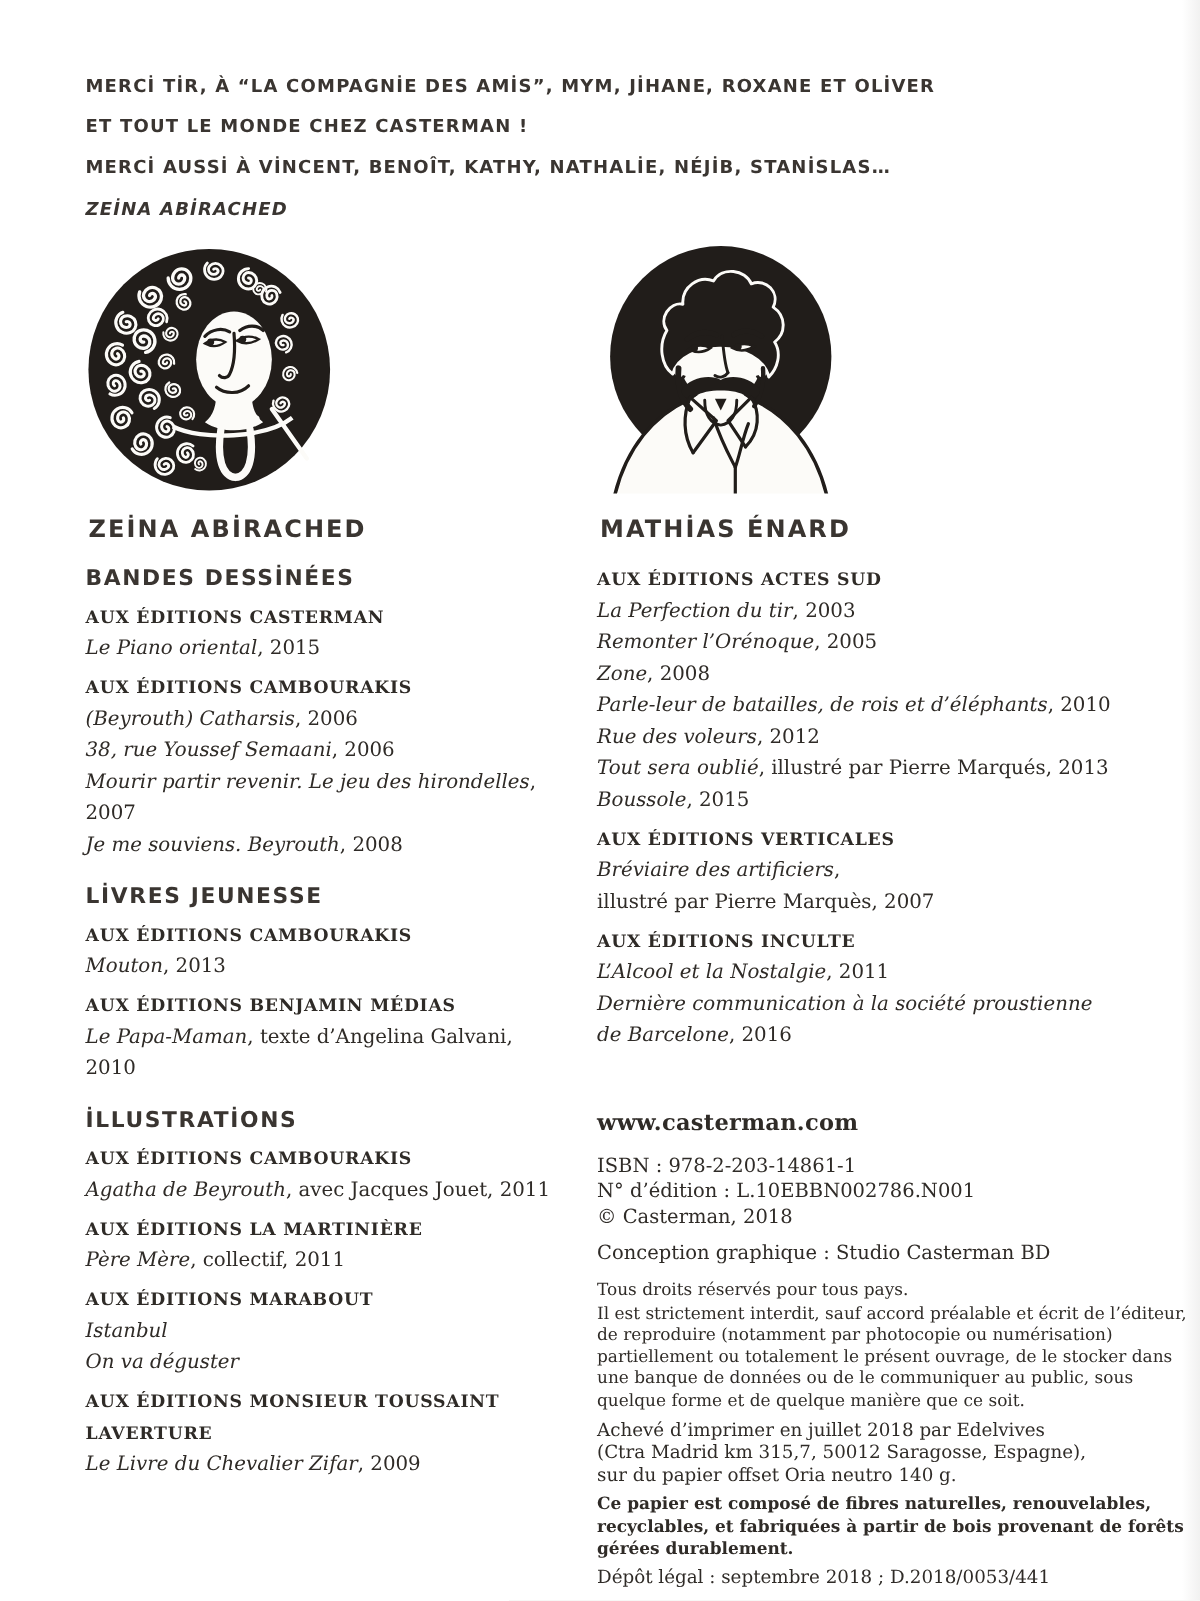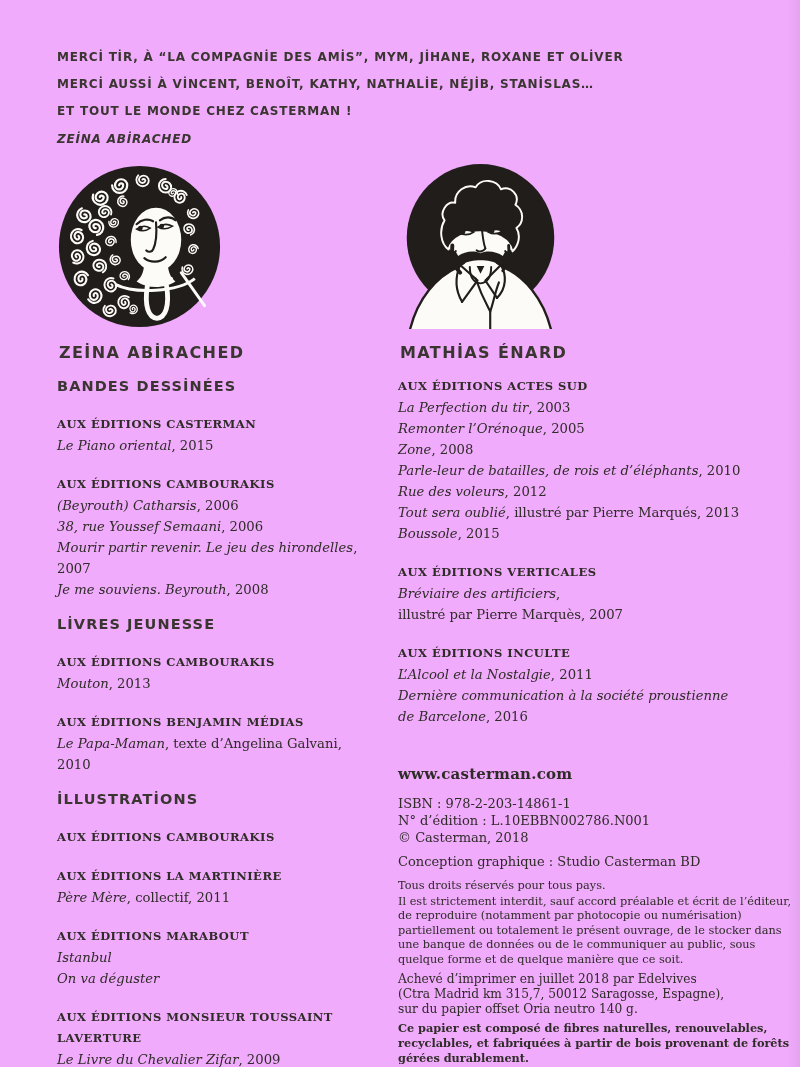--- a/index.html
+++ b/index.html
@@ -1,36 +1,36 @@
 <!DOCTYPE html>
 <html><head>
 <meta charset="utf-8">
 <style>
   html,body{margin:0;padding:0;}
   body{width:800px;height:1067px;background:#eceae6;font-family:"DejaVu Serif",serif;}
-  .page{position:relative;width:800px;height:1067px;background:#f0abfc;overflow:hidden;color:#2f2b27;}
+  .page{position:relative;width:800px;height:1067px;background:#ffffff;overflow:hidden;color:#2f2b27;}
   .page::after{content:"";position:absolute;top:0;right:0;width:12px;height:100%;
     background:linear-gradient(to right,rgba(60,55,50,0),rgba(60,55,50,.07));pointer-events:none;}
   .hand{font-family:"DejaVu Sans",sans-serif;font-weight:700;color:#3a3531;}
   
   .thanks{position:absolute;left:57px;top:51px;width:620px;}
   .thanks .line{font-size:12px;letter-spacing:.8px;line-height:12px;margin-bottom:15px;}
   .thanks .sig{font-size:12px;letter-spacing:.8px;font-style:italic;margin-top:12px;}
   
   .col{position:absolute;top:164px;}
   .col-left{left:57px;width:316px;}
   .col-right{left:398px;width:398px;}
   .portrait{width:165px;height:165px;}
   .author-name{margin:14px 0 0 2px;font-size:16px;letter-spacing:1.4px;line-height:19px;
     font-family:"DejaVu Sans",sans-serif;font-weight:700;color:#3a3531;}
   .bib{margin-top:14px;}
   .sect-head{font-family:"DejaVu Sans",sans-serif;font-weight:700;font-size:14.5px;
     letter-spacing:1.1px;color:#3a3531;margin:14px 0 3px;line-height:20px;}
   .bib > .sect-head:first-child{margin-top:0;}
-  .pub{font-weight:700;font-size:11.5px;letter-spacing:.5px;margin-top:18px;line-height:21px;}
+  .pub{font-weight:700;font-size:11.5px;letter-spacing:.5px;margin-top:5px;line-height:21px;}
   .bib > .pub:first-child{margin-top:0;}
   .work{font-size:13.2px;line-height:21px;}
   .work i{font-style:italic;}
   
   .colophon{margin-top:38px;}
   .website{font-size:15px;font-weight:700;letter-spacing:.2px;}
   .isbn-block{margin-top:12px;font-size:13px;line-height:17px;}
   .design{margin-top:7px;font-size:13px;line-height:17px;}
   .rights{margin-top:9px;font-size:11.3px;line-height:14.6px;}
   .legal{margin:1px 0 0;font-size:11.3px;line-height:14.6px;}
@@ -38,22 +38,22 @@
   .paper{margin:4px 0 0;font-size:11.3px;line-height:15px;font-weight:bold;}
   .deposit{margin-top:4px;font-size:12.2px;line-height:15px;}
 </style>
 </head>
 <body>
 
 <div class="page">
 
   <section class="thanks hand" id="ack">
       <div class="line">MERCİ TİR, À “LA COMPAGNİE DES AMİS”, MYM, JİHANE, ROXANE ET OLİVER</div>
+      <div class="line">ET TOUT LE MONDE CHEZ CASTERMAN !</div>
       <div class="line">MERCİ AUSSİ À VİNCENT, BENOÎT, KATHY, NATHALİE, NÉJİB, STANİSLAS…</div>
-      <div class="line">ET TOUT LE MONDE CHEZ CASTERMAN !</div>
       <div class="sig">ZEİNA ABİRACHED</div>
     </section>
 
   <section class="col col-left">
     <div class="portrait">
       <svg viewBox="0 0 170 170" width="165" height="165">
         <defs>
           <path id="zsp" d="M0 0 a2.2 2.2 0 0 1 4.4 0 a4.4 4.4 0 0 1 -8.8 0 a6.6 6.6 0 0 1 13.2 0 a8.2 8.2 0 0 1 -16.4 0" fill="none" stroke="#fcfbf8" stroke-width="2.4" stroke-linecap="round"></path>
           <clipPath id="zclip">
               <circle cx="85" cy="85" r="83"></circle>
@@ -118,20 +118,21 @@
         <div class="work"><i>38, rue Youssef Semaani</i>, 2006</div>
         <div class="work"><i>Mourir partir revenir. Le jeu des hirondelles</i>, 2007</div>
         <div class="work"><i>Je me souviens. Beyrouth</i>, 2008</div>
         <div class="sect-head">LİVRES JEUNESSE</div>
         <div class="pub">AUX ÉDITIONS CAMBOURAKIS</div>
         <div class="work"><i>Mouton</i>, 2013</div>
         <div class="pub">AUX ÉDITIONS BENJAMIN MÉDIAS</div>
         <div class="work"><i>Le Papa-Maman</i>, texte d’Angelina Galvani, 2010</div>
         <div class="sect-head">İLLUSTRATİONS</div>
         <div class="pub">AUX ÉDITIONS CAMBOURAKIS</div>
+        <div class="work"><i>Agatha de Beyrouth</i>, avec Jacques Jouet, 2011</div>
         <div class="pub">AUX ÉDITIONS LA MARTINIÈRE</div>
         <div class="work"><i>Père Mère</i>, collectif, 2011</div>
         <div class="pub">AUX ÉDITIONS MARABOUT</div>
         <div class="work"><i>Istanbul</i></div>
         <div class="work"><i>On va déguster</i></div>
         <div class="pub">AUX ÉDITIONS MONSIEUR TOUSSAINT LAVERTURE</div>
         <div class="work"><i>Le Livre du Chevalier Zifar</i>, 2009</div>
       </div>
   </section>
 

